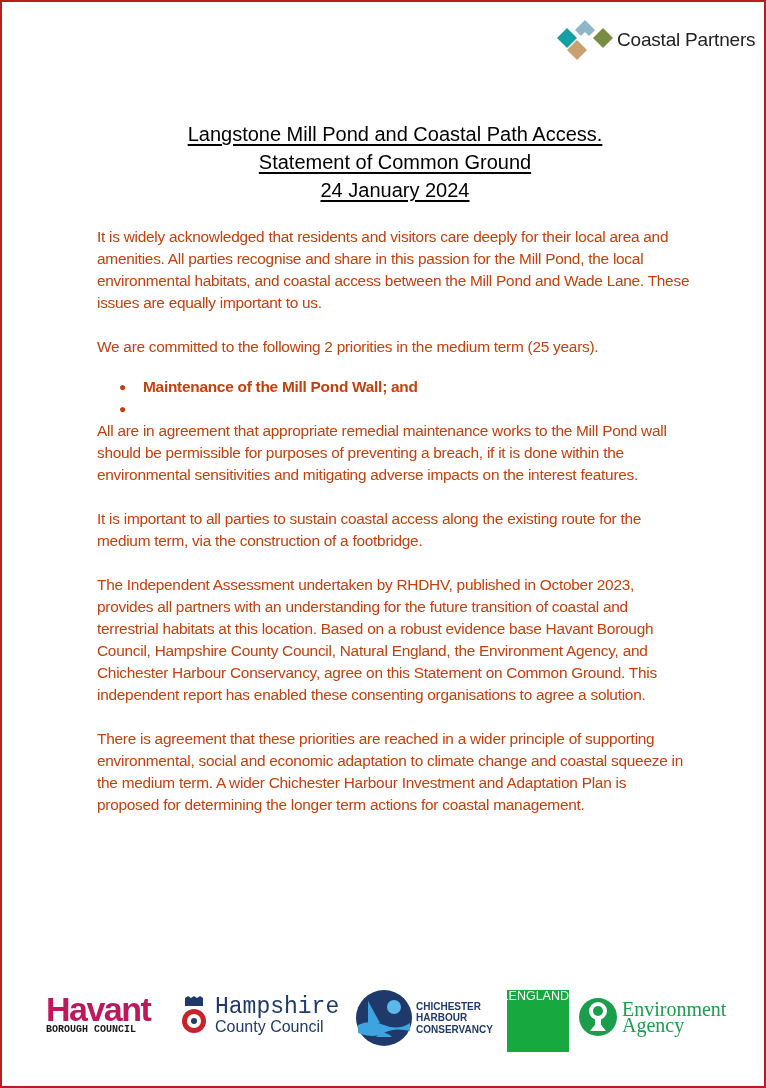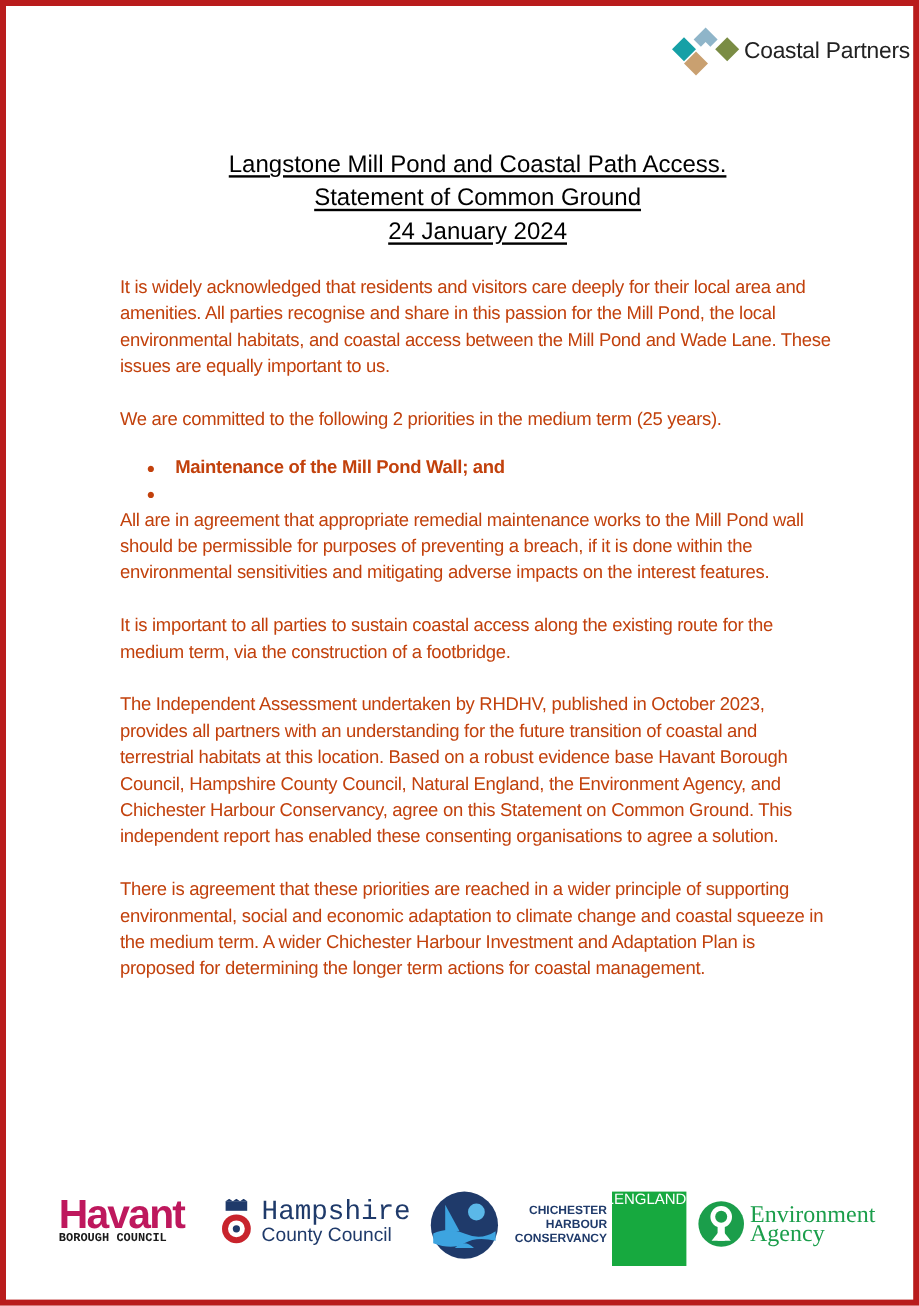--- a/index.html
+++ b/index.html
@@ -5,21 +5,21 @@
   html, body { margin: 0; padding: 0; }
   body {
     width: 766px; height: 1088px; overflow: hidden;
     background: #ffffff;
     font-family: "Liberation Sans", "DejaVu Sans", sans-serif;
   }
   .page {
     position: absolute; left: 0; top: 0;
     width: 766px; height: 1088px;
     box-sizing: border-box;
-    border: 5px solid #b91c1c;
+    border: 2px solid #b91c1c;
     background: #ffffff;
   }
   .logo-coastal {
     position: absolute; left: 553px; top: 16px;
     display: flex; align-items: center;
   }
   .logo-coastal svg { display: block; }
   .logo-coastal .cp-text {
     font-family: "Liberation Sans", sans-serif;
     font-size: 19px; color: #222222; margin-left: 2px; letter-spacing: -0.2px;
@@ -64,21 +64,21 @@
   .hants { left: 177px; top: 9px; display: flex; align-items: center; }
   .hants .t1 {
     font-family: Liberation Mono, monospace; font-size: 23px; line-height: 22px; color: #1f3a6a;
   }
   .hants .t2 {
     font-family: "Liberation Sans", sans-serif; font-size: 16px; line-height: 18px; color: #1f3a6a;
   }
   .chc { left: 352px; top: 0px; display: flex; align-items: center; }
   .chc .t {
     font-family: "Liberation Sans", sans-serif; font-weight: bold;
-    font-size: 10px; line-height: 11.5px; color: #1f3a6a; margin-left: 12px; text-align: right;
+    font-size: 10px; line-height: 11.5px; color: #1f3a6a; margin-left: 2px;
   }
   .ne {
     left: 505px; top: 3px; width: 62px; height: 62px; background: #17a93f;
     color: #ffffff; font-family: "Liberation Sans", sans-serif;
     font-size: 12.5px; line-height: 13px;
     display: flex; justify-content: flex-end;
     padding: 0 0 2px 2px; box-sizing: border-box;
   }
   .ea { left: 576px; top: 10px; display: flex; align-items: center; }
   .ea .t {

